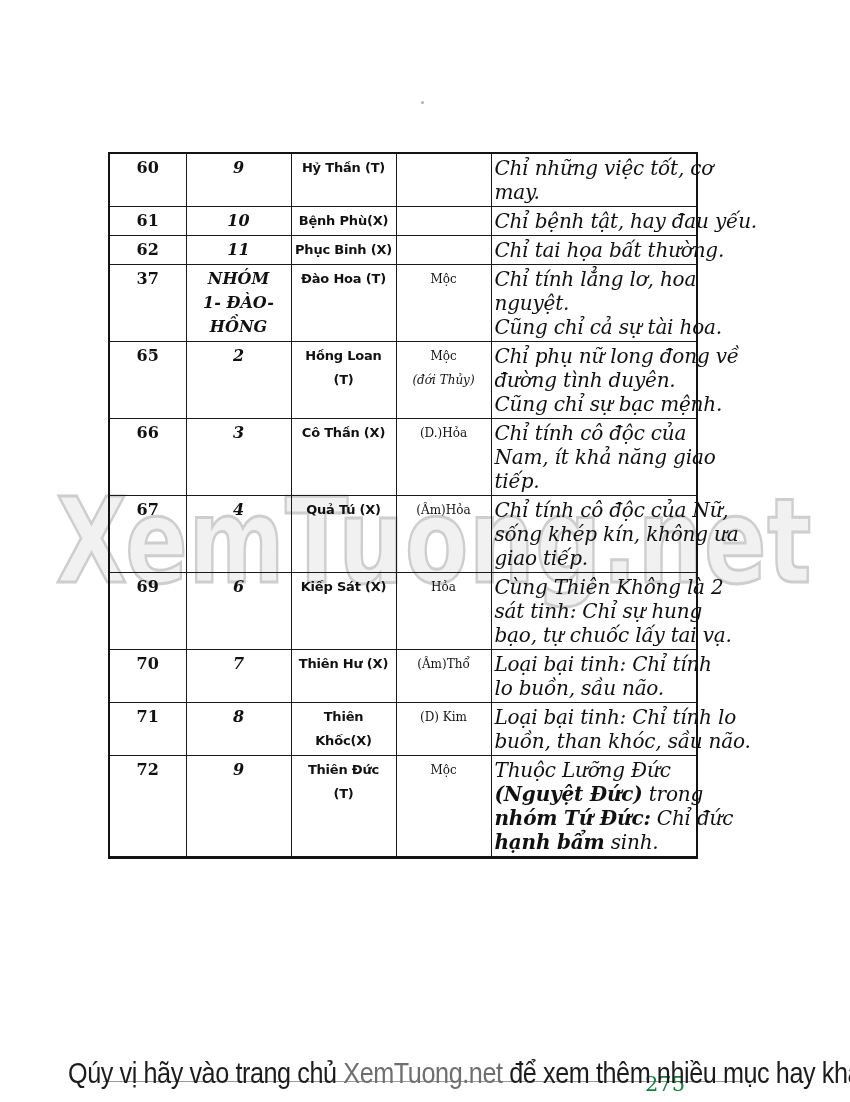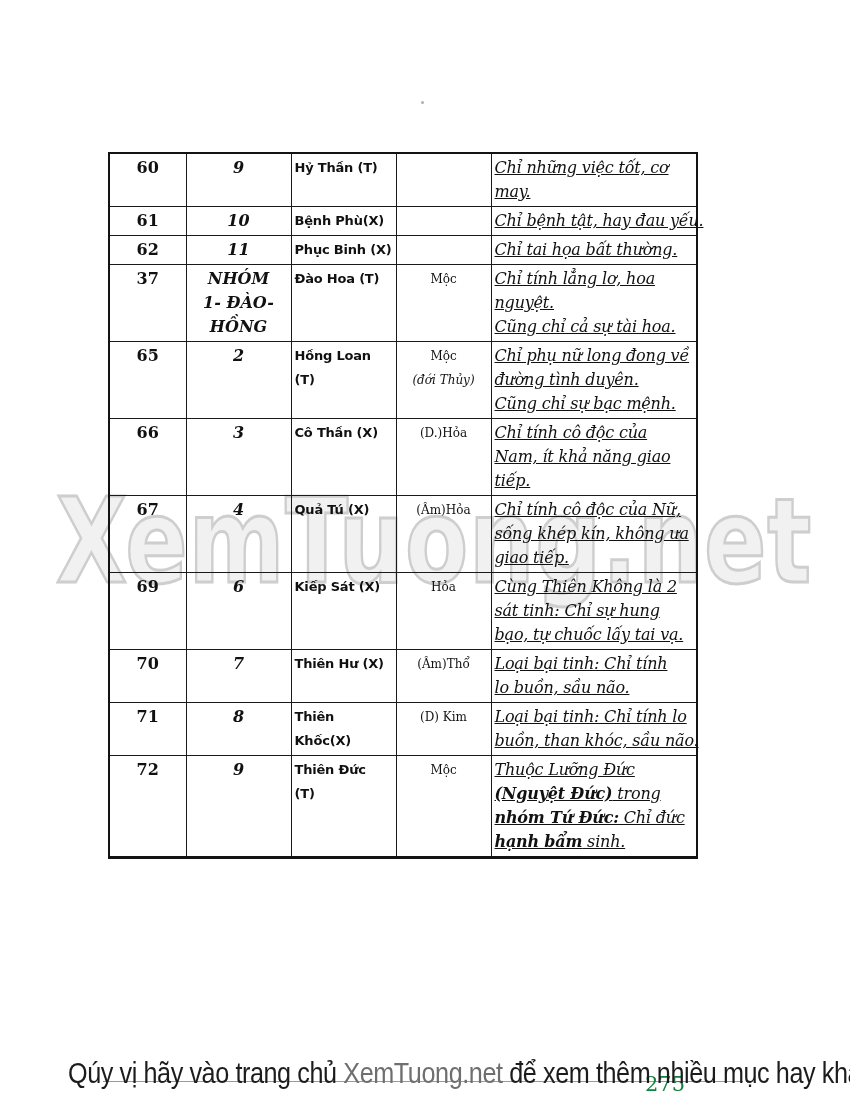--- a/index.html
+++ b/index.html
@@ -44,29 +44,29 @@
     overflow:visible;
   }
   td.col-no{
     font-weight:bold;font-size:16px;text-align:center;white-space:pre;
   }
   td.col-ord{
     font-weight:bold;font-style:italic;font-size:16px;text-align:center;white-space:pre;
   }
   td.col-name{
     font-family:"DejaVu Sans", sans-serif;
-    font-weight:bold;font-size:13px;white-space:pre;
+    font-weight:bold;font-size:13px;text-align:center;white-space:pre;
     letter-spacing:-0.2px;
   }
   td.col-elem{
     font-size:12px;text-align:center;white-space:pre;
   }
   td.col-desc{
-    font-style:italic;font-size:16px;white-space:pre;
-    padding-left:8px;letter-spacing:-0.2px;text-decoration:underline;
+    font-style:italic;font-size:20px;white-space:pre;
+    padding-left:8px;letter-spacing:-0.2px;
   }
   td .rich-b{font-weight:bold;}
   td .rich-i{font-style:italic;text-align:center;}
 
   
   .footer-rule{
     position:absolute;left:103px;top:1081px;width:640px;height:1px;
     background:#9a9a9a;z-index:1;
   }
   .footer{

